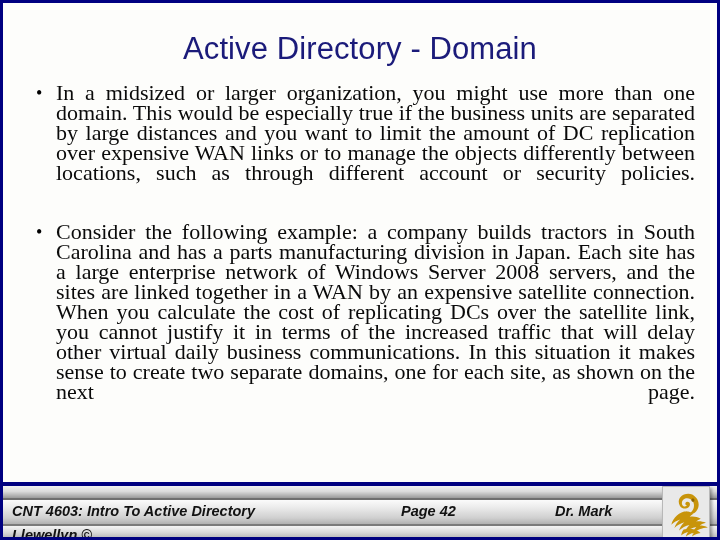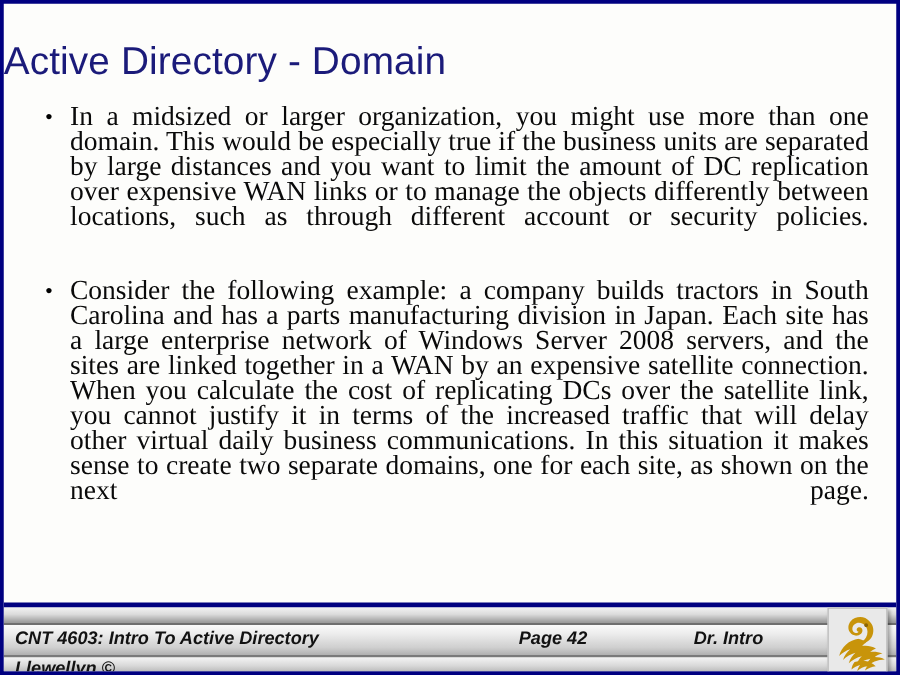--- a/index.html
+++ b/index.html
@@ -20,21 +20,21 @@
     border: 3px solid #000080;
     overflow: hidden;
   }
 
   
   .slide-title {
     position: absolute;
     left: 0;
     right: 0;
     top: 28px;
-    text-align: left;
+    text-align: center;
     font-family: "Liberation Sans", sans-serif;
     font-size: 31px;
     line-height: 36px;
     font-weight: 400;
     color: #1b1b7a;
     letter-spacing: 0.1px;
     white-space: nowrap;
   }
 
   
@@ -153,21 +153,21 @@
     font-size: 14.5px;
     color: #121212;
     white-space: nowrap;
   }
   .footer-course {
     position: absolute;
     left: 9px;
   }
   .footer-page {
     position: absolute;
-    left: 412px;
+    left: 398px;
   }
   .footer-author {
     position: absolute;
     left: 552px;
   }
   .footer-line2 {
     position: absolute;
     left: 9px;
     top: 45px;
     font-family: "Liberation Sans", sans-serif;
@@ -222,21 +222,21 @@
     <div class="footer-navy-rule"></div>
     <div class="footer-band-top"></div>
     <div class="footer-hairline"></div>
     <div class="footer-band-main"></div>
     <div class="footer-hairline2"></div>
     <div class="footer-band-bottom"></div>
 
     <div class="footer-line1">
       <span class="footer-course">CNT 4603: Intro To Active Directory</span>
       <span class="footer-page">Page 42</span>
-      <span class="footer-author">Dr. Intro</span>
+      <span class="footer-author">Dr. Mark</span>
     </div>
 
     <div class="footer-line2">Llewellyn ©</div>
   </div>
 
   <div class="logo-box">
     <svg viewBox="0 0 48 57" xmlns="http://www.w3.org/2000/svg" aria-hidden="true">
       <g fill="#c8940a">
         <path d="M30.5 7.5c-4.2-1.6-9.4-0.6-12.2 2.7-2.3 2.7-2.5 6.6-0.6 9.3 1.4 2 3.8 3 6.1 2.7 1.6-0.2 3.1-1.1 3.9-2.5 0.6-1.1 0.6-2.6-0.2-3.6-0.7-0.9-2-1.2-3-0.7-0.9 0.4-1.4 1.5-1.1 2.4 0.2 0.7 0.9 1.2 1.6 1.1-0.5 0.9-1.6 1.4-2.6 1.2-1.5-0.3-2.6-1.7-2.7-3.2-0.2-2.2 1.3-4.3 3.4-5 2.8-1 6.1 0.2 7.8 2.6 1.9 2.7 1.9 6.5 0.2 9.3-0.8 1.3-1.9 2.4-3.2 3.2l0.3 1.6c2.4-0.3 4.7-1.5 6.3-3.3 3-3.3 3.6-8.5 1.4-12.5-1.2-2.3-3.3-4.1-5.4-5.3z"></path>
         <path d="M24.9 24.9c-3.8 0.6-7.5 2.2-10.4 4.7-2.9 2.5-5 5.9-5.8 9.6 2.6-2.6 5.8-4.6 9.3-5.6-2.8 2.3-5 5.4-6.1 8.9 2.9-2.8 6.5-4.9 10.4-5.9-2.6 2.3-4.6 5.3-5.6 8.7 3-2.9 6.8-5 10.9-5.9-2.3 2.2-4 5-4.8 8.1 3.3-3.1 7.5-5.2 12-5.9-1.9 1.9-3.3 4.3-4 6.9 4.4-4 10.1-6.3 16-6.4-2.6-1.3-5.5-2-8.4-2 1.9-1.4 4.1-2.4 6.4-2.9-3.2-1.4-6.8-1.9-10.3-1.4 1.4-1.3 3.1-2.3 4.9-2.9-3.5-1.9-7.6-2.6-11.5-2 0.9-1.2 2.1-2.2 3.4-2.9-2-1.7-4.4-2.8-7-3.2z"></path>

